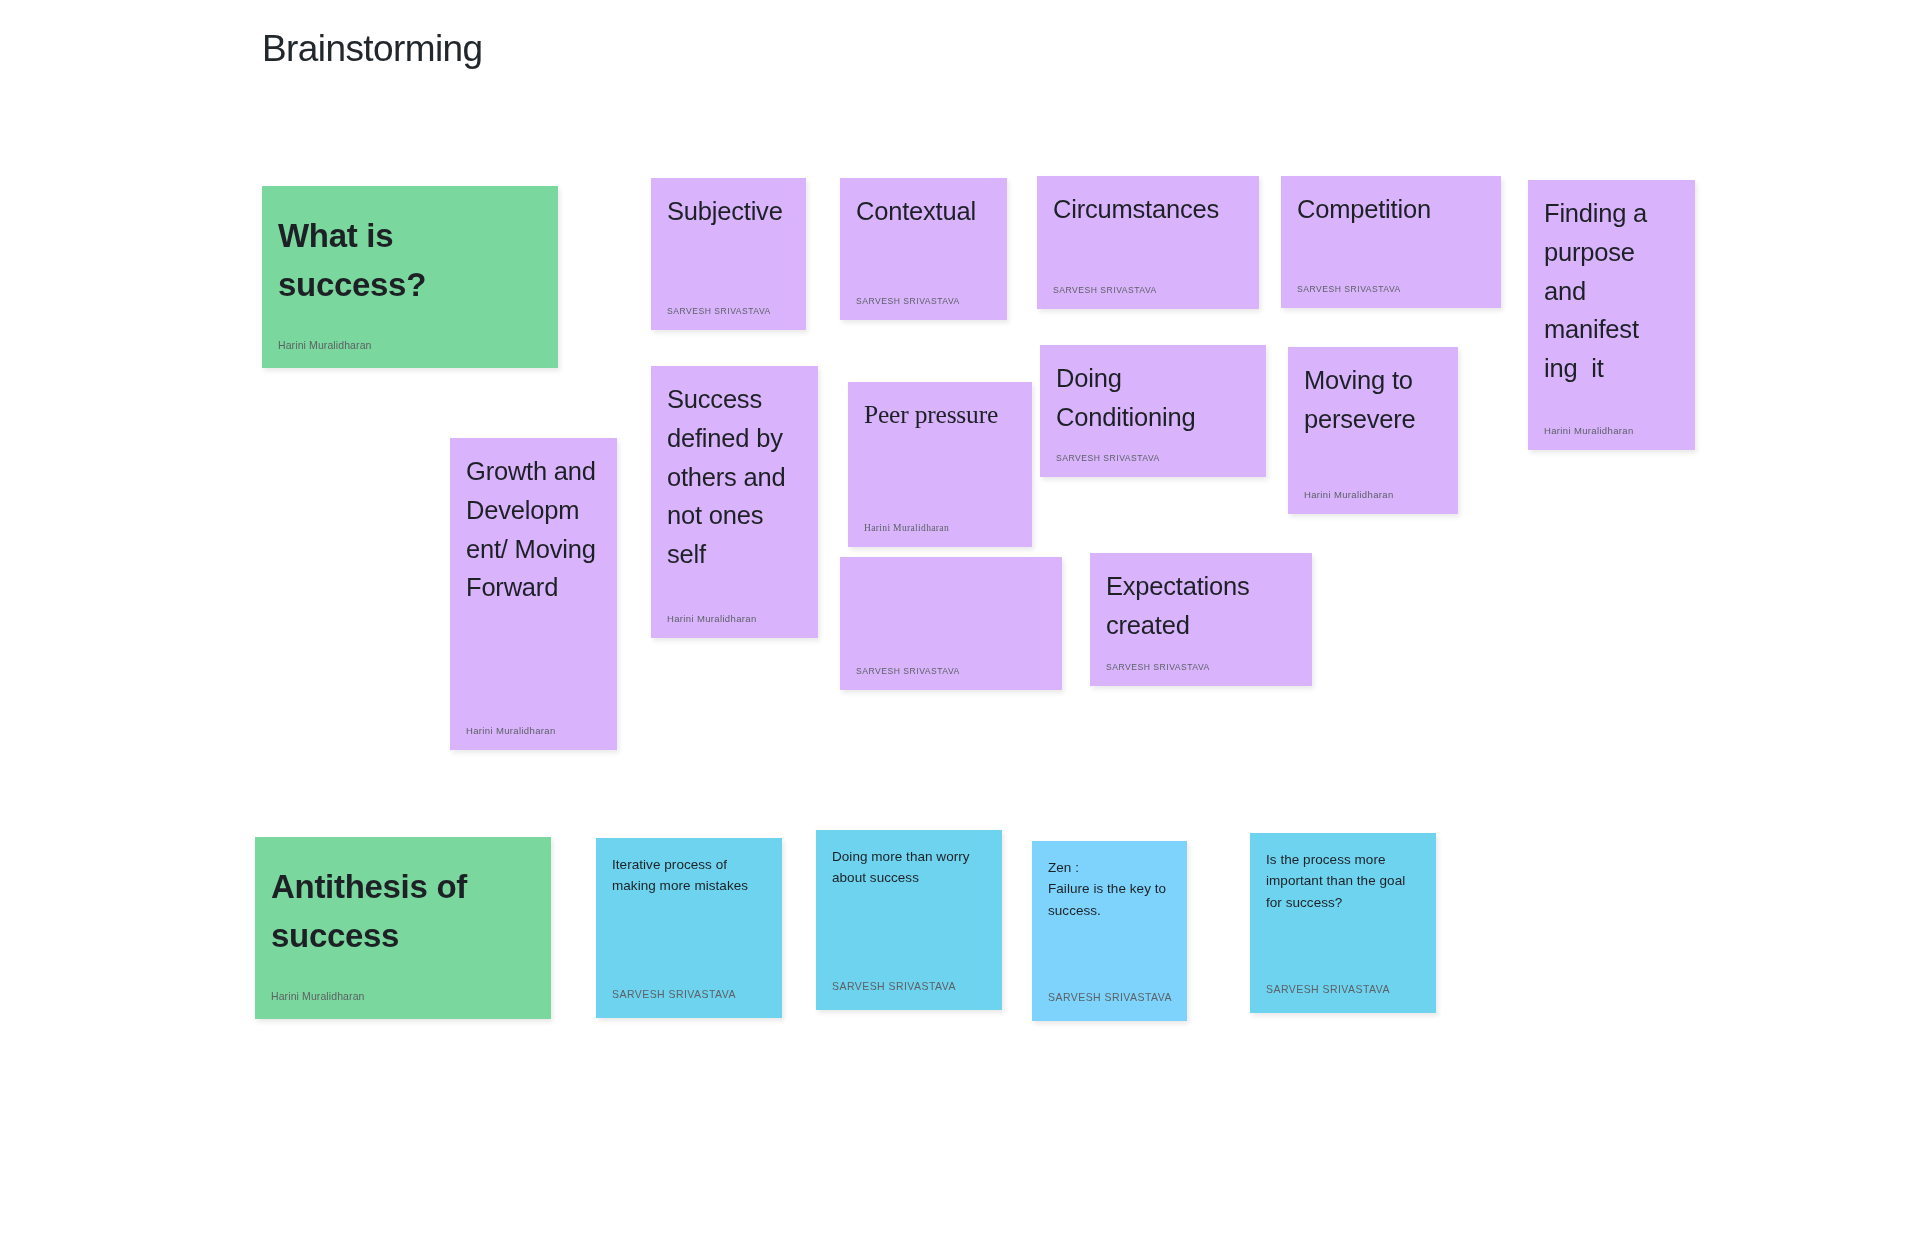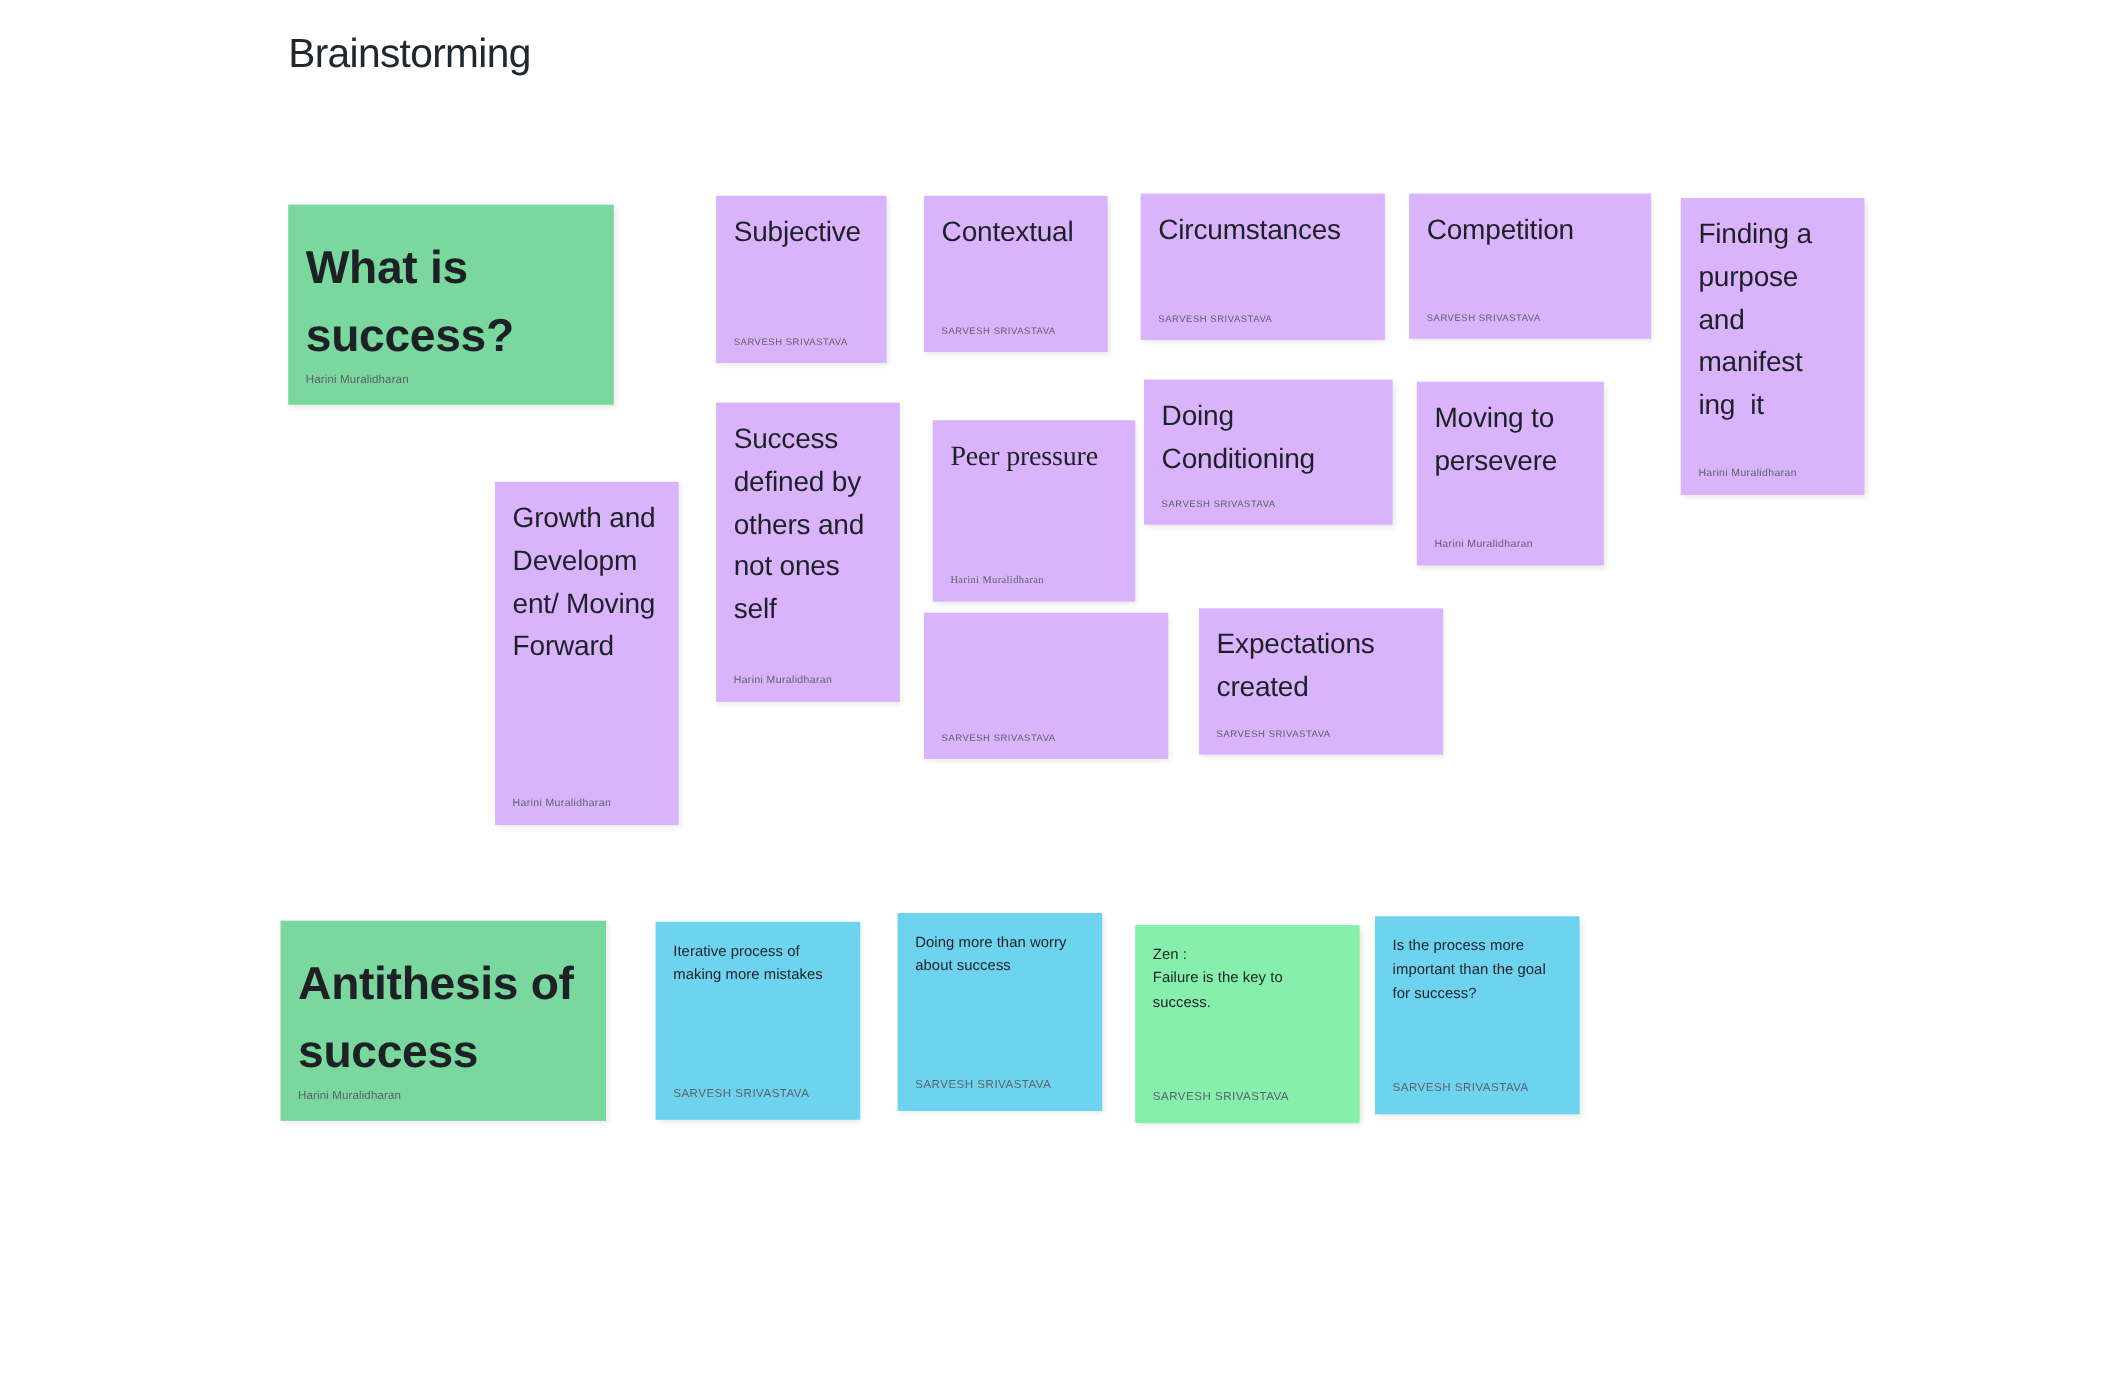--- a/index.html
+++ b/index.html
@@ -52,21 +52,21 @@
   .note .note-author {
     position: absolute;
     left: 16px;
     right: 8px;
     color: #5c6165;
     white-space: nowrap;
     overflow: hidden;
   }
   
   .note.heading .note-body {
-    font-size: 42px;
+    font-size: 33px;
     font-weight: bold;
     line-height: 1.48;
     letter-spacing: -0.3px;
     padding-top: 26px;
   }
   .note.heading .note-author {
     font-size: 10.5px;
     font-weight: normal;
     letter-spacing: 0.1px;
   }
@@ -163,21 +163,21 @@
         <div class="note-author" style="bottom: 17px;">Harini Muralidharan</div>
       </div>
       <div class="note small" style="left: 596px; top: 838px; width: 186px; height: 180px; background: rgb(110, 211, 239);">
         <div class="note-body">Iterative process of making more mistakes</div>
         <div class="note-author caps" style="bottom: 18px;">SARVESH SRIVASTAVA</div>
       </div>
       <div class="note small" style="left: 816px; top: 830px; width: 186px; height: 180px; background: rgb(110, 211, 239);">
         <div class="note-body">Doing more than worry about success</div>
         <div class="note-author caps" style="bottom: 18px;">SARVESH SRIVASTAVA</div>
       </div>
-      <div class="note small" style="left: 1032px; top: 841px; width: 204px; height: 180px; background: #86efac;">
+      <div class="note small" style="left: 1032px; top: 841px; width: 155px; height: 180px; background: #7dd3fc;">
         <div class="note-body">Zen :
 Failure is the key to success.</div>
         <div class="note-author caps" style="bottom: 18px;">SARVESH SRIVASTAVA</div>
       </div>
       <div class="note small" style="left: 1250px; top: 833px; width: 186px; height: 180px; background: rgb(110, 211, 239);">
         <div class="note-body">Is the process more important than the goal for success?</div>
         <div class="note-author caps" style="bottom: 18px;">SARVESH SRIVASTAVA</div>
       </div>
     </div>
 </div>

